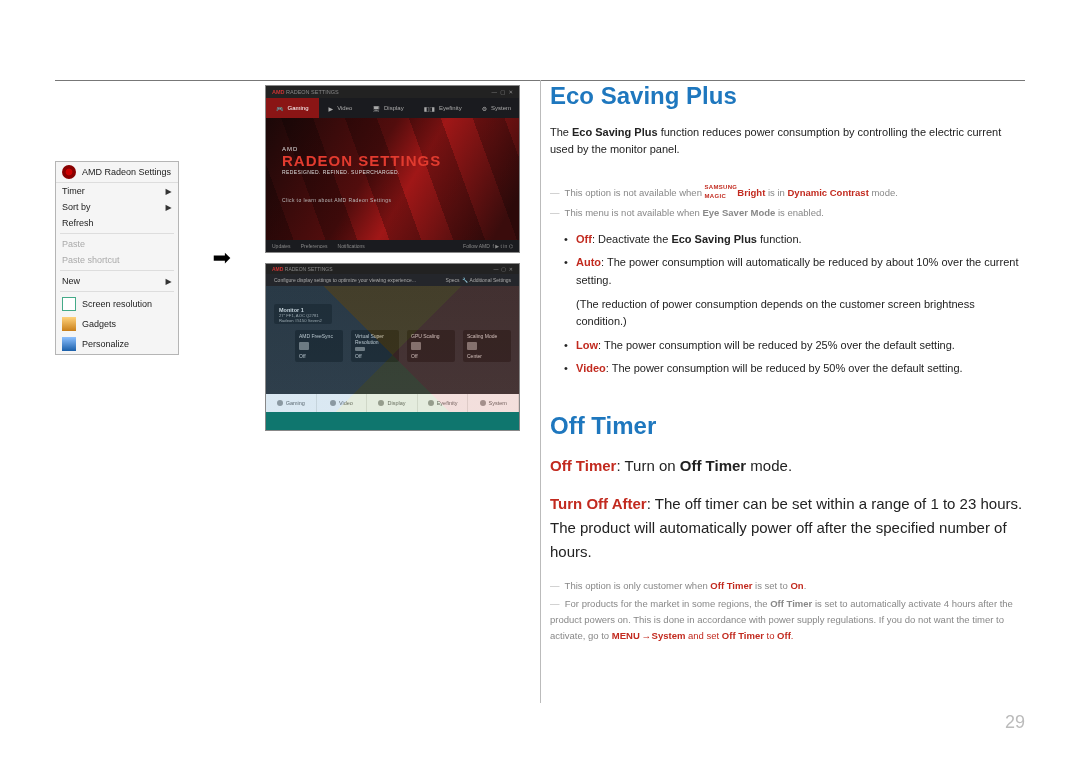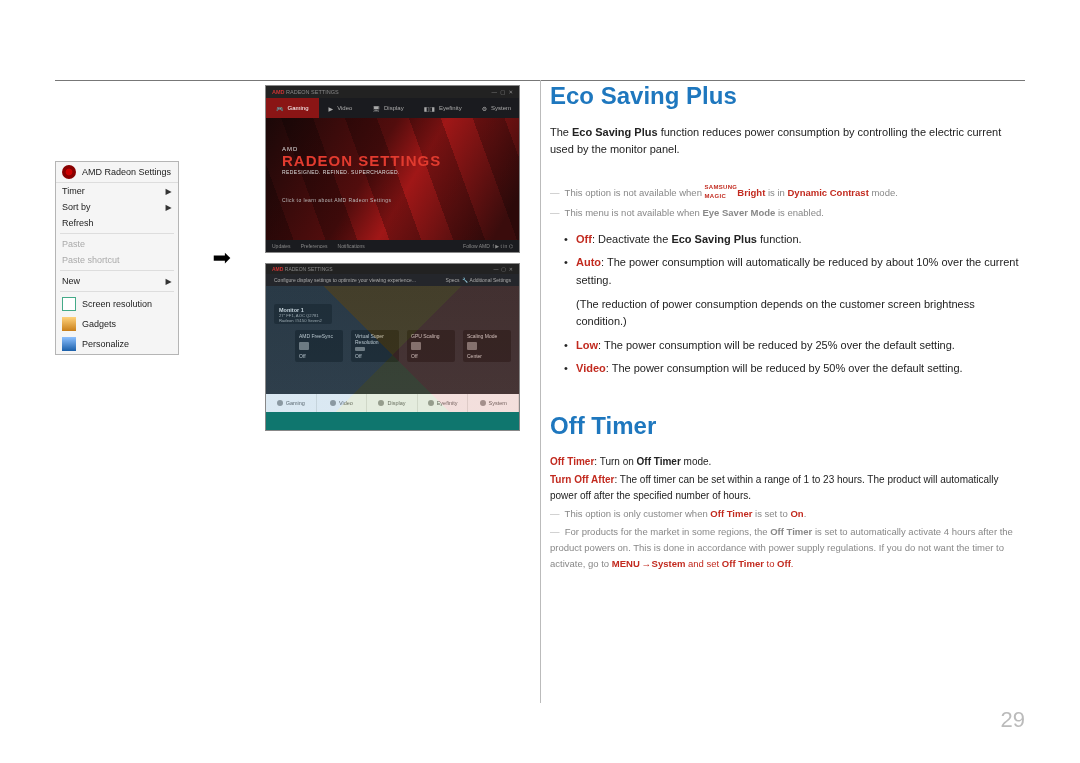--- a/index.html
+++ b/index.html
@@ -3,21 +3,21 @@
 <meta charset="utf-8">
 <style>
   * { box-sizing: border-box; margin: 0; padding: 0; }
   html, body { width: 1080px; height: 763px; background: #fff; font-family: "Segoe UI", Arial, sans-serif; color: #333; }
   .page { position: relative; width: 1080px; height: 763px; padding: 70px 55px 40px 55px; }
   .columns { display: flex; gap: 30px; }
   .col-left { width: 465px; flex-shrink: 0; }
   .col-right { flex: 1; }
   .hr-top { position: absolute; left: 55px; right: 55px; top: 80px; height: 1px; background: #777; }
   .vr { position: absolute; top: 80px; bottom: 60px; left: 540px; width: 1px; background: #bbb; }
-  .page-num { position: absolute; right: 55px; bottom: 30px; font-size: 22px; color: #bbb; font-weight: 300; }
+  .page-num { position: absolute; right: 55px; bottom: 30px; font-size: 18px; color: #bbb; font-weight: 300; }
 
   
   .left-row { display: flex; align-items: center; gap: 34px; margin-top: 15px; }
   .ctx-menu { width: 130px; border: 1px solid #b5b5b5; background: #f5f5f5; font-size: 9px; color: #222; }
   .ctx-menu .title-row { display: flex; align-items: center; padding: 3px 6px; border-bottom: 1px solid #ddd; }
   .ctx-menu .title-row .ico { width: 14px; height: 14px; margin-right: 6px; background: radial-gradient(circle at 50% 50%, #c00 35%, #800 36%); border-radius: 50%; }
   .ctx-menu .item { display: flex; justify-content: space-between; align-items: center; padding: 3px 6px; }
   .ctx-menu .item.dim { color: #aaa; }
   .ctx-menu .arrow { font-size: 8px; color: #333; }
   .ctx-menu .sep { height: 1px; background: #ddd; margin: 2px 4px; }
@@ -66,21 +66,21 @@
   .desc b, .bold { font-weight: 700; color:#222; }
   .note { font-size: 9.5px; line-height: 1.7; color: #888; margin: 2px 0; }
   .note::before { content:"\2014\00a0"; color:#bbb; }
   .note .b { font-weight:700; color:#888; }
   .red { color:#c22a1f; font-weight:700;text-align:right; }
   .red-plain { color:#c22a1f; }
   .list { margin: 10px 0 0 14px; }
   .list .li { font-size: 11px; line-height: 1.6; margin: 6px 0; position: relative; padding-left: 12px; color:#222; }
   .list .li::before { content:"•"; position:absolute; left:0; top:0; color:#222; }
   .li-sub { font-size: 11px; line-height:1.6; margin-left:12px; color:#222; }
-  .para { font-size:10px; line-height:1.6; margin:2px 0; color:#222;}
+  .para { font-size:15px; line-height:1.6; margin:14px 0; color:#222;}
   .magic { font-size:6px; vertical-align: super; letter-spacing:0.3px; color:#c22a1f; font-weight:700; }
   .arrow-sym { letter-spacing:-1px; }
 </style>
 </head>
 <body>
 
 <div class="page">
   <div class="hr-top"></div>
   <div class="vr"></div>
 

